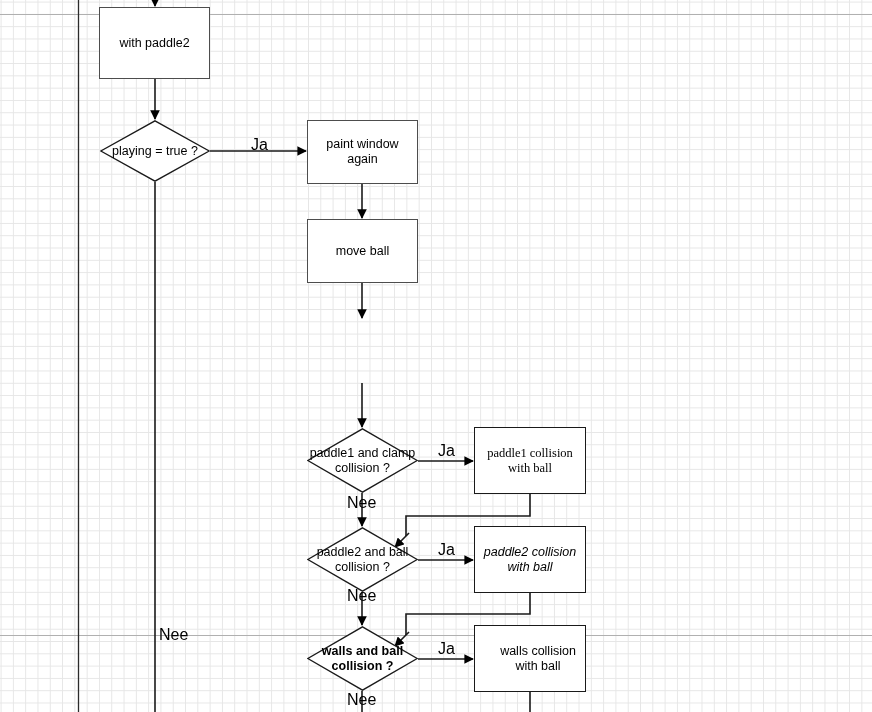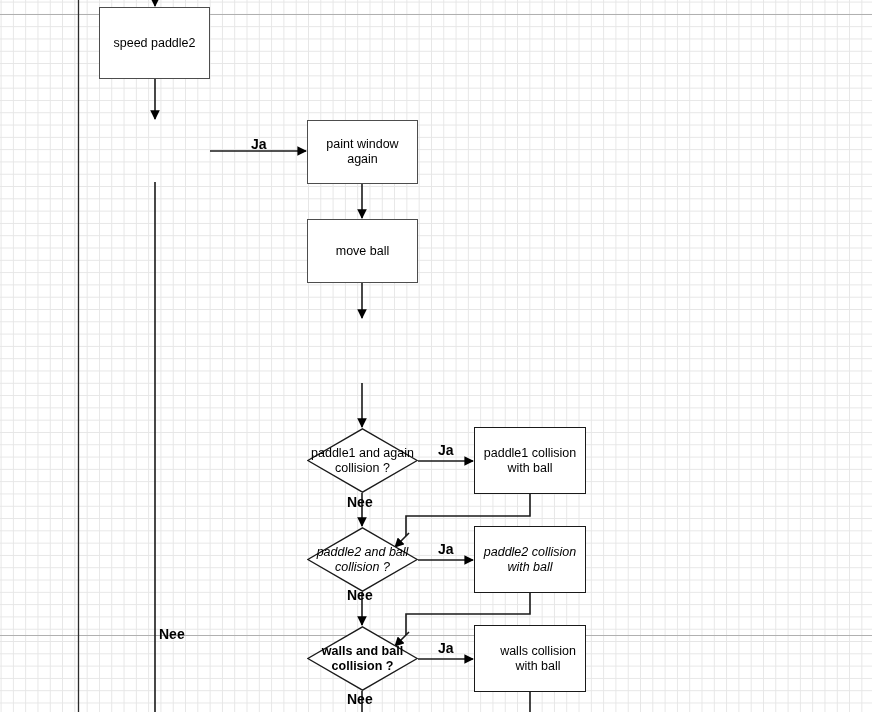--- a/index.html
+++ b/index.html
@@ -59,22 +59,22 @@
     pointer-events: none;
   }
   .decision svg {
     position: absolute;
     left: 0;
     top: 0;
     z-index: 1;
   }
   .edge-label {
     position: absolute;
-    font-size: 14px;
-    font-weight: bold;
+    font-size: 16px;
+    font-weight: normal;
     color: #000000;
     white-space: nowrap;
     line-height: 13px;
   }
 </style>
 </head>
 <body>
 
 <div id="canvas">
 
@@ -141,52 +141,58 @@
       <line x1="362" y1="691" x2="362" y2="712"></line>
 
       
       <line x1="530" y1="692" x2="530" y2="712"></line>
     </g>
   </svg>
 
   <div id="shapes-layer" style="pointer-events:none;">
 
     <div class="node process" style="left:99px; top:7px; width:111px; height:72px; pointer-events:auto;">
-      <span>speed paddle2</span>
-    </div>
-
+      <span>with paddle2</span>
+    </div>
+
+    <div class="node decision" style="left:100px; top:120px; width:110px; height:62px; pointer-events:auto;">
+      <svg width="110" height="62" viewBox="0 0 110 62" xmlns="http://www.w3.org/2000/svg">
+        <polygon points="55,0.8 109.2,31 55,61.2 0.8,31" fill="#ffffff" stroke="#1a1a1a" stroke-width="1.4"></polygon>
+      </svg>
+      <span class="dtext">playing = true ?</span>
+    </div>
 
     <div class="node process" style="left:307px; top:120px; width:111px; height:64px; pointer-events:auto;">
       <span style="white-space:pre-line;">paint window
 again</span>
     </div>
 
     <div class="node process" style="left:307px; top:219px; width:111px; height:64px; pointer-events:auto;">
       <span>move ball</span>
     </div>
 
 
     <div class="node decision" style="left:307px; top:428px; width:111px; height:65px; pointer-events:auto;">
       <svg width="111" height="65" viewBox="0 0 111 65" xmlns="http://www.w3.org/2000/svg">
         <polygon points="55.5,0.8 110.2,32.5 55.5,64.2 0.8,32.5" fill="#ffffff" stroke="#1a1a1a" stroke-width="1.4"></polygon>
       </svg>
-      <span class="dtext" style="white-space:pre-line;">paddle1 and again
+      <span class="dtext" style="white-space:pre-line;">paddle1 and clamp
 collision ?</span>
     </div>
 
     <div class="node process" style="left:474px; top:427px; width:112px; height:67px; border-color:#1a1a1a; pointer-events:auto;">
-      <span style="white-space:pre-line;">paddle1 collision
+      <span style="white-space:pre-line;font-family:Liberation Serif, serif;">paddle1 collision
 with ball</span>
     </div>
 
     <div class="node decision" style="left:307px; top:527px; width:111px; height:65px; pointer-events:auto;">
       <svg width="111" height="65" viewBox="0 0 111 65" xmlns="http://www.w3.org/2000/svg">
         <polygon points="55.5,0.8 110.2,32.5 55.5,64.2 0.8,32.5" fill="#ffffff" stroke="#1a1a1a" stroke-width="1.4"></polygon>
       </svg>
-      <span class="dtext" style="white-space:pre-line;font-style:italic;">paddle2 and ball
+      <span class="dtext" style="white-space:pre-line;">paddle2 and ball
 collision ?</span>
     </div>
 
     <div class="node process" style="left:474px; top:526px; width:112px; height:67px; border-color:#1a1a1a; pointer-events:auto;">
       <span style="white-space:pre-line;font-style:italic;">paddle2 collision
 with ball</span>
     </div>
 
     <div class="node decision" style="left:307px; top:626px; width:111px; height:65px; pointer-events:auto;">
       <svg width="111" height="65" viewBox="0 0 111 65" xmlns="http://www.w3.org/2000/svg">

